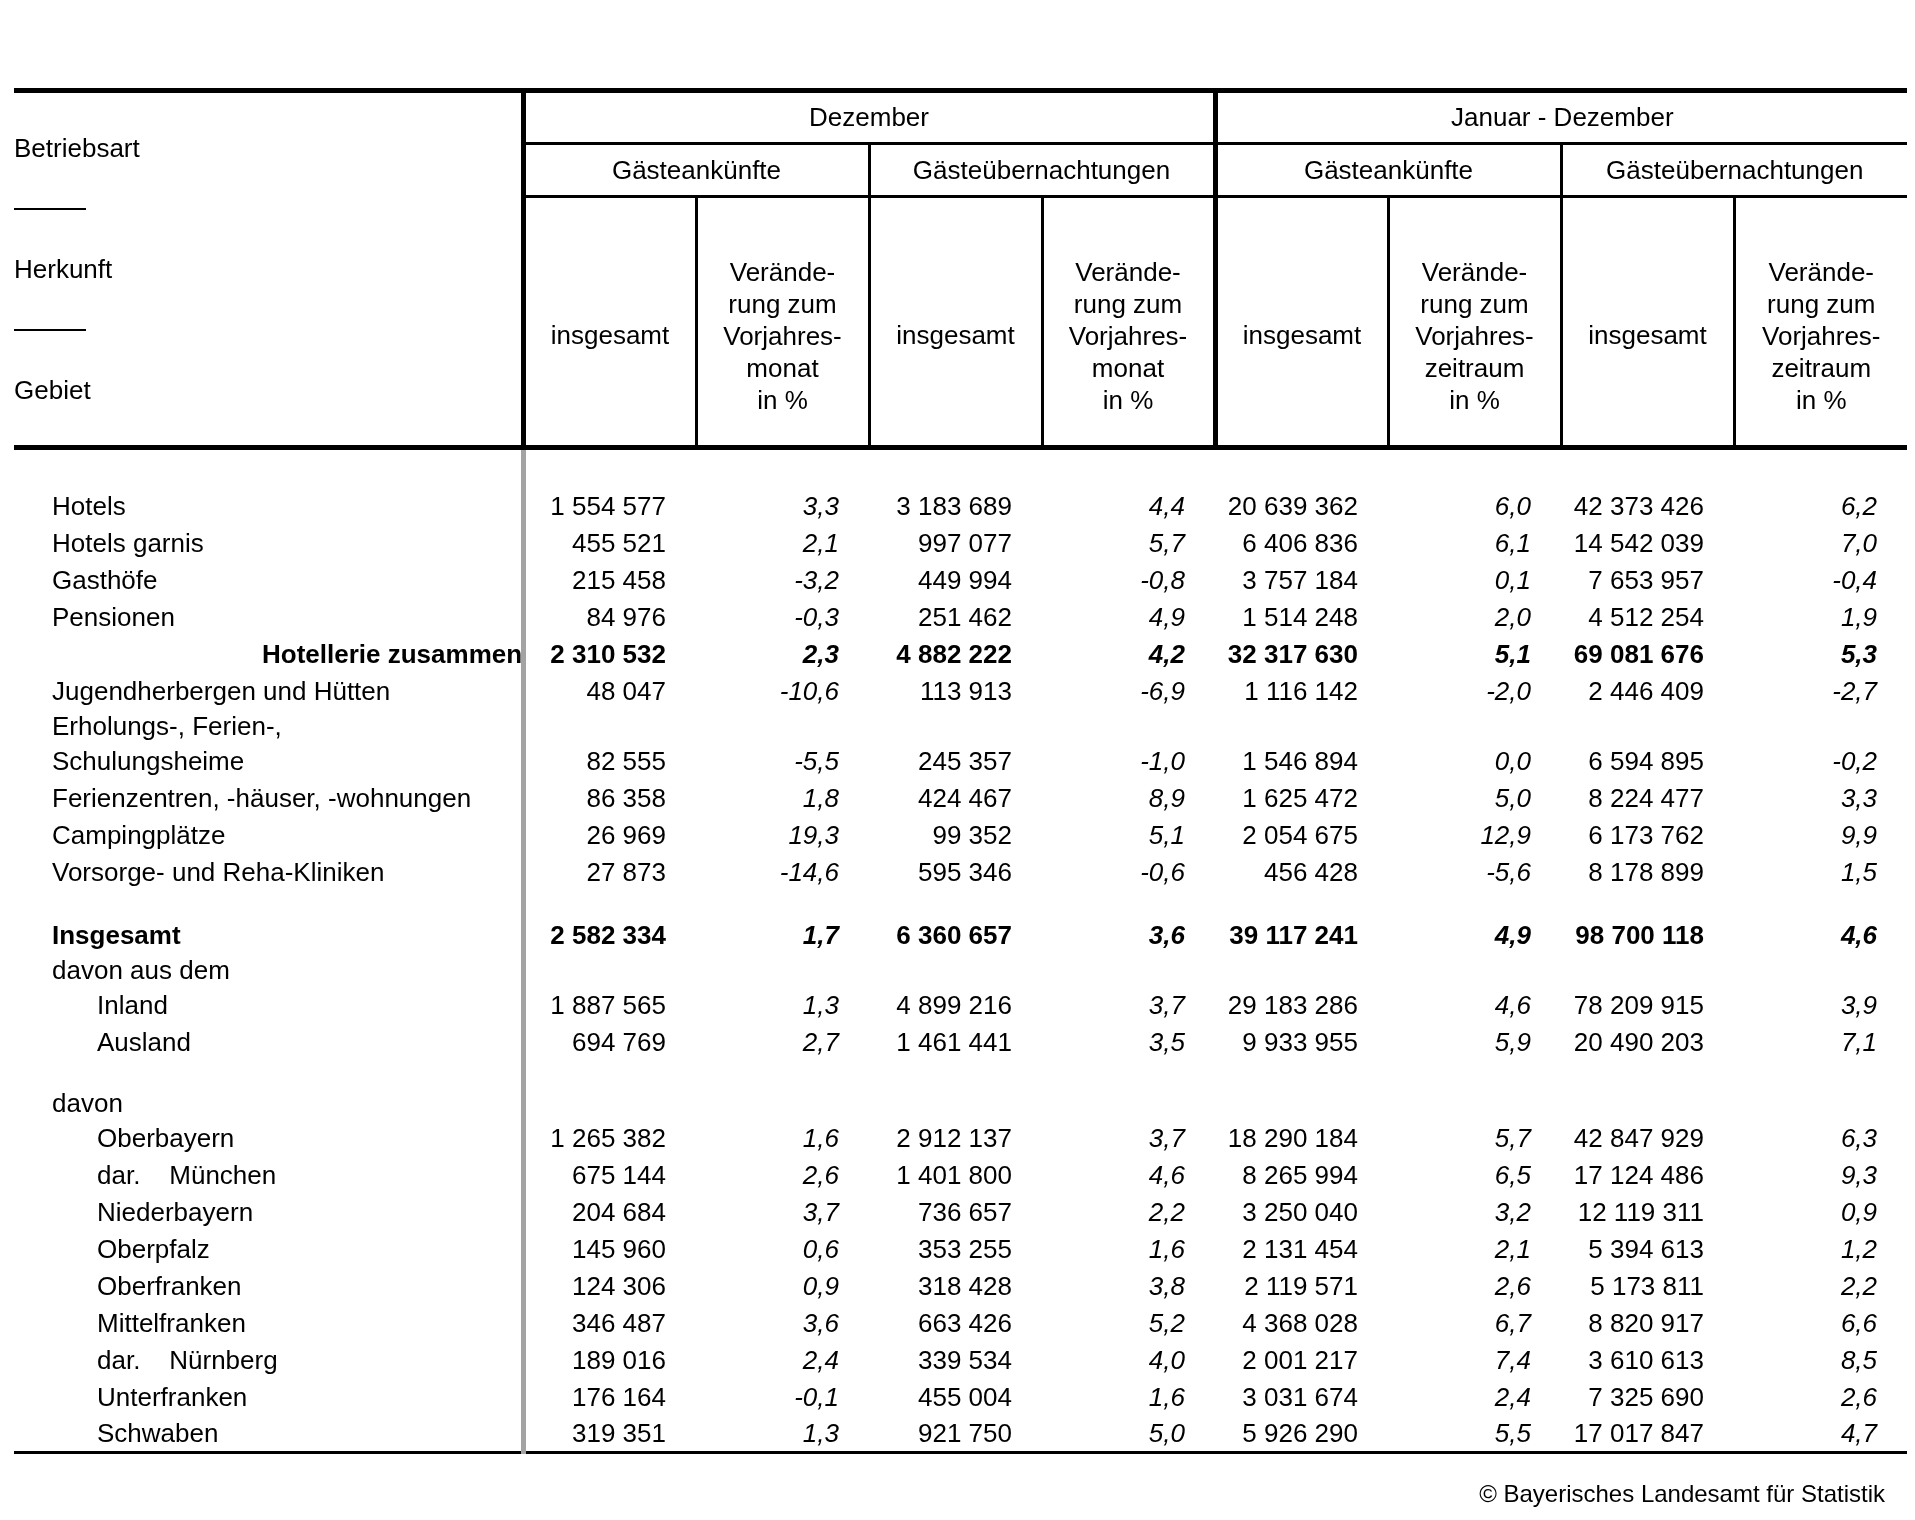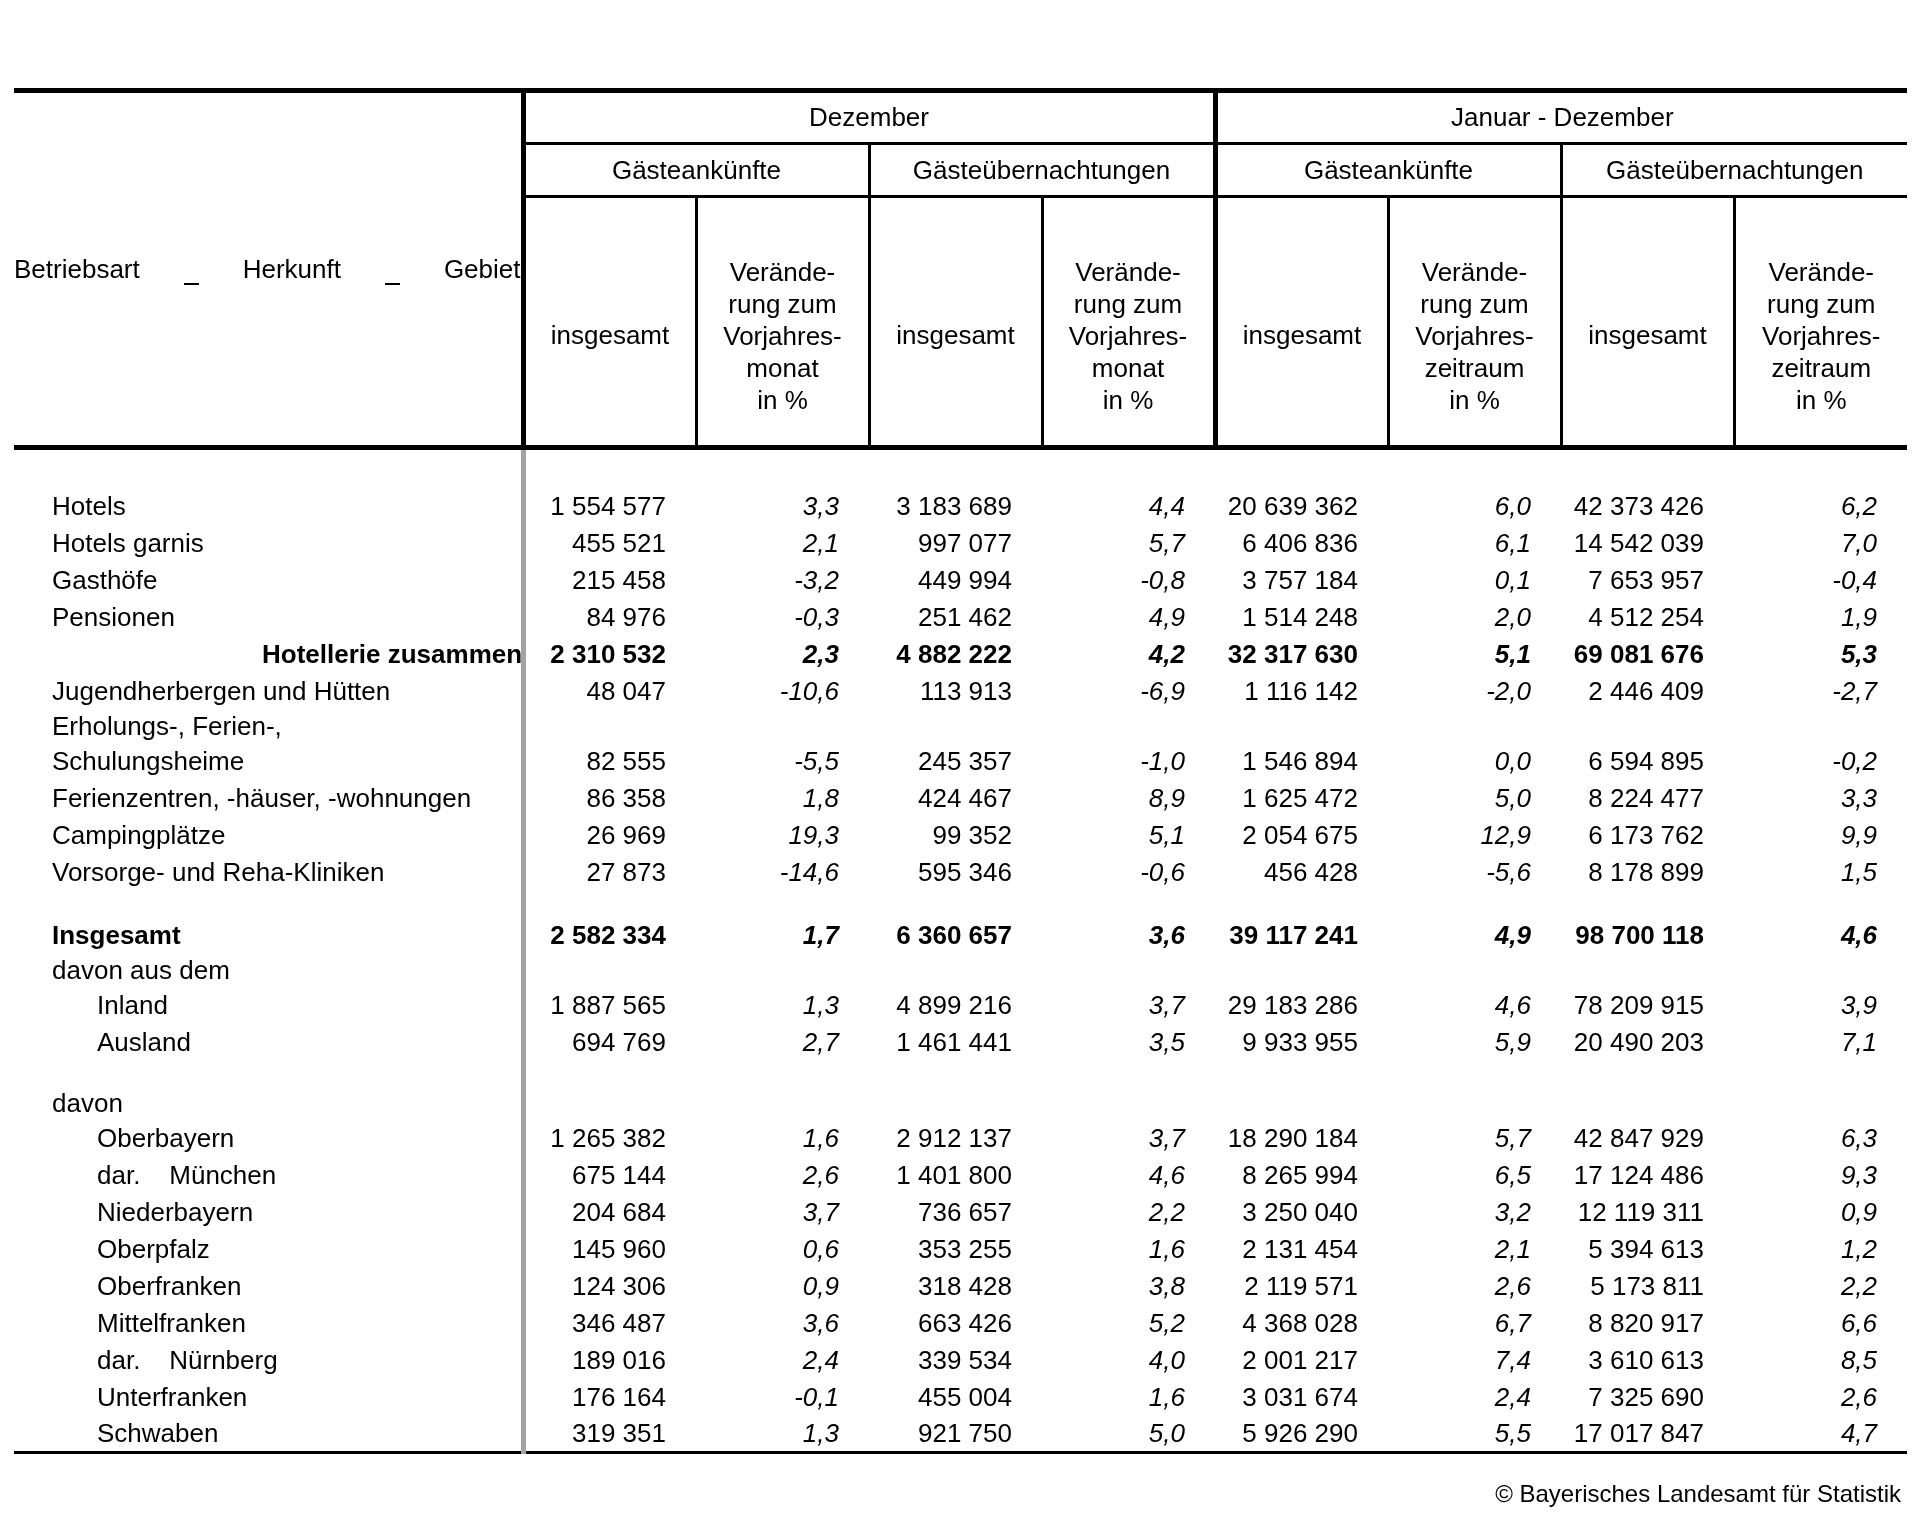--- a/index.html
+++ b/index.html
@@ -6,38 +6,38 @@
   body{width:1915px;height:1520px;font-family:"Liberation Sans",sans-serif;color:#000;}
   .page{position:relative;width:1915px;height:1520px;overflow:hidden;background:#fff;}
   .title{text-align:center;font-size:30px;font-weight:bold;margin:0;padding-top:12px;}
   .subtitle{text-align:center;font-size:25px;margin-top:5px;}
   table.stats{position:absolute;left:14px;top:88px;width:1891px;border-collapse:collapse;table-layout:fixed;
               border-top:5px solid #000;border-bottom:3px solid #000;font-size:26px;}
   th{font-weight:normal;font-size:26px;padding:0;}
   tr.h-a{height:53px;} tr.h-b{height:53px;} tr.h-c{height:251px;}
   .h-a th,.h-b th{text-align:center;vertical-align:middle;}
   .stub-head{border-bottom:5px solid #000;vertical-align:middle;}
-  .stub-wrap{display:flex;flex-direction:row;align-items:flex-end;gap:44px;}
+  .stub-wrap{display:flex;flex-direction:column;align-items:flex-start;gap:44px;}
   .stub-rule{width:72px;height:2px;background:#000;}
   .sec{border-bottom:3px solid #000;}
   .sec-dez,.sec-jan{border-left:5px solid #000;}
   .grp{border-bottom:3px solid #000;}
   .g1,.g3{border-left:5px solid #000;}
   .g2,.g4{border-left:3px solid #000;}
   tr.h-c th{border-bottom:5px solid #000;vertical-align:middle;text-align:center;padding-top:28px;}
   .c1,.c5{border-left:5px solid #000;}
   .c2,.c3,.c4,.c6,.c7,.c8{border-left:3px solid #000;}
   .chg{white-space:pre-line;line-height:32px;display:inline-block;}
   tbody tr{height:37px;}
   tbody td{vertical-align:middle;white-space:pre;font-size:26px;padding:0;}
   td.lbl{border-right:5px solid #a3a3a3;padding-left:38px;text-align:left;overflow:hidden;}
   td.num,td.pct{text-align:right;padding-right:30px;}
   td.pct{font-style:italic;}
   .b{font-weight:bold;}
-  .footer{position:absolute;right:14px;top:1480px;font-size:24px;}
+  .footer{position:absolute;right:30px;top:1480px;font-size:24px;}
 </style>
 </head>
 <body>
 
 <div class="page">
 
 
   <table class="stats">
     <colgroup>
       <col style="width:509px">

